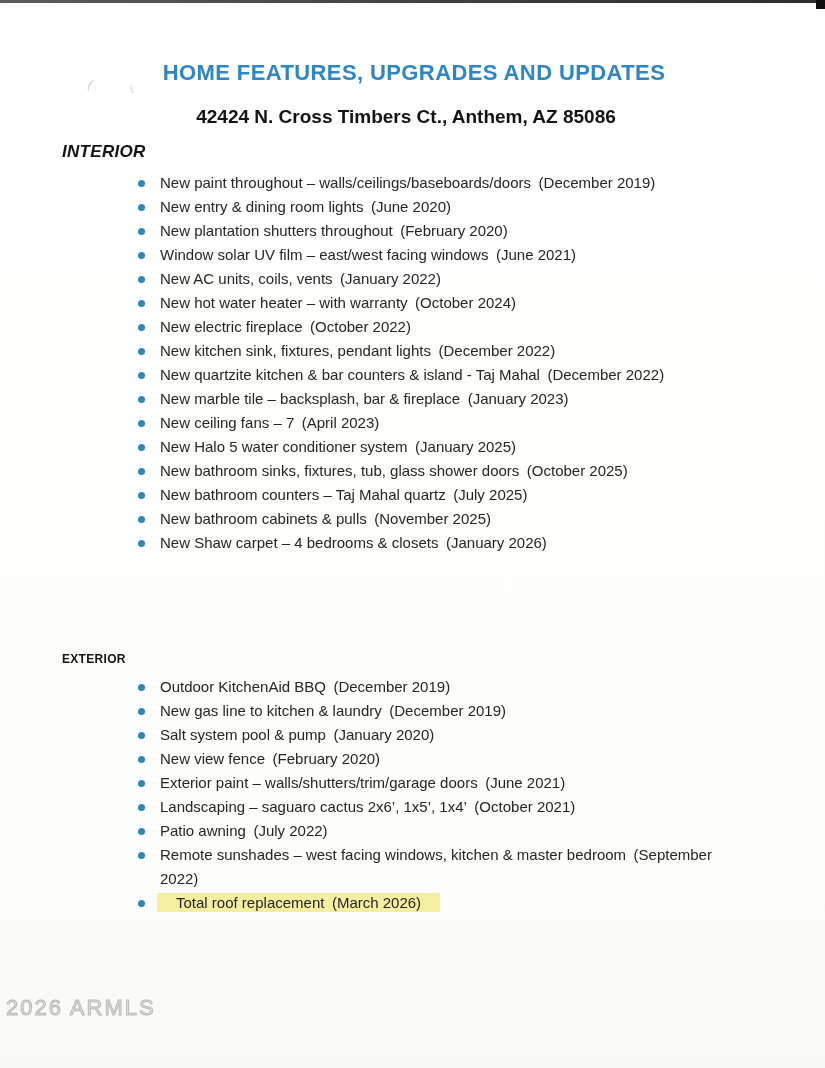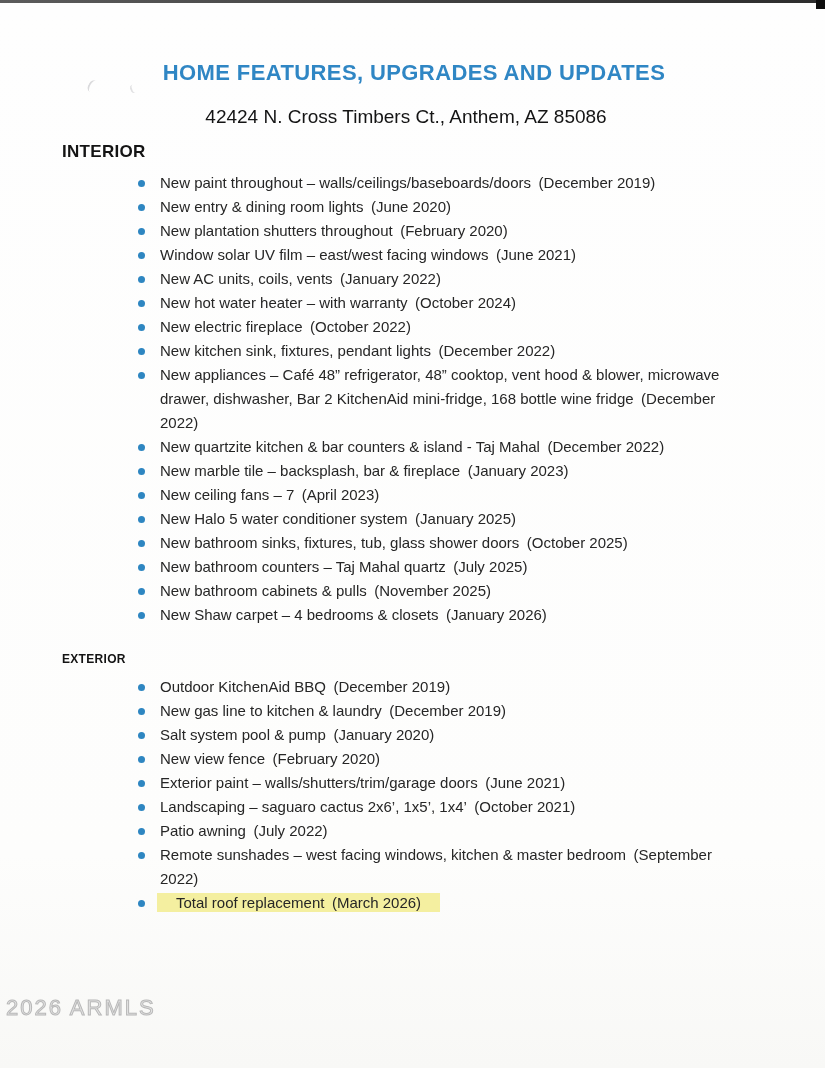--- a/index.html
+++ b/index.html
@@ -53,34 +53,34 @@
     color: #2f86c4;
   }
   .address {
     position: absolute;
     top: 106px;
     left: 0;
     width: 812px;
     margin: 0;
     text-align: center;
     font-size: 19px;
-    font-weight: normal;
+    font-weight: bold;
     color: #141414;
   }
 
   .section { position: absolute; left: 0; width: 825px; }
   .section-interior { top: 142px; }
   .section-exterior { top: 652px; }
 
   .heading {
     margin: 0 0 0 62px;
     font-weight: bold;
     color: #141414;
   }
-  .heading-lg { font-size: 17px; letter-spacing: 0.3px; }
+  .heading-lg { font-size: 17px; letter-spacing: 0.3px; font-style: italic; }
   .heading-sm { font-size: 12px; letter-spacing: 0.3px; }
 
   ul.items {
     list-style: none;
     margin: 9px 8px 0 0;
     padding: 0 70px 0 160px;
   }
   ul.items li {
     position: relative;
     font-size: 15px;
@@ -130,21 +130,20 @@
     <h3 class="heading heading-lg">INTERIOR</h3>
     <ul class="items">
         <li><span>New paint throughout – walls/ceilings/baseboards/doors (December 2019)</span></li>
         <li><span>New entry &amp; dining room lights (June 2020)</span></li>
         <li><span>New plantation shutters throughout (February 2020)</span></li>
         <li><span>Window solar UV film – east/west facing windows (June 2021)</span></li>
         <li><span>New AC units, coils, vents (January 2022)</span></li>
         <li><span>New hot water heater – with warranty (October 2024)</span></li>
         <li><span>New electric fireplace (October 2022)</span></li>
         <li><span>New kitchen sink, fixtures, pendant lights (December 2022)</span></li>
-        <li><span>New appliances – Café 48” refrigerator, 48” cooktop, vent hood &amp; blower, microwave drawer, dishwasher, Bar 2 KitchenAid mini-fridge, 168 bottle wine fridge (December 2022)</span></li>
         <li><span>New quartzite kitchen &amp; bar counters &amp; island - Taj Mahal (December 2022)</span></li>
         <li><span>New marble tile – backsplash, bar &amp; fireplace (January 2023)</span></li>
         <li><span>New ceiling fans – 7 (April 2023)</span></li>
         <li><span>New Halo 5 water conditioner system (January 2025)</span></li>
         <li><span>New bathroom sinks, fixtures, tub, glass shower doors (October 2025)</span></li>
         <li><span>New bathroom counters – Taj Mahal quartz (July 2025)</span></li>
         <li><span>New bathroom cabinets &amp; pulls (November 2025)</span></li>
         <li><span>New Shaw carpet – 4 bedrooms &amp; closets (January 2026)</span></li>
       </ul>
   </div>

